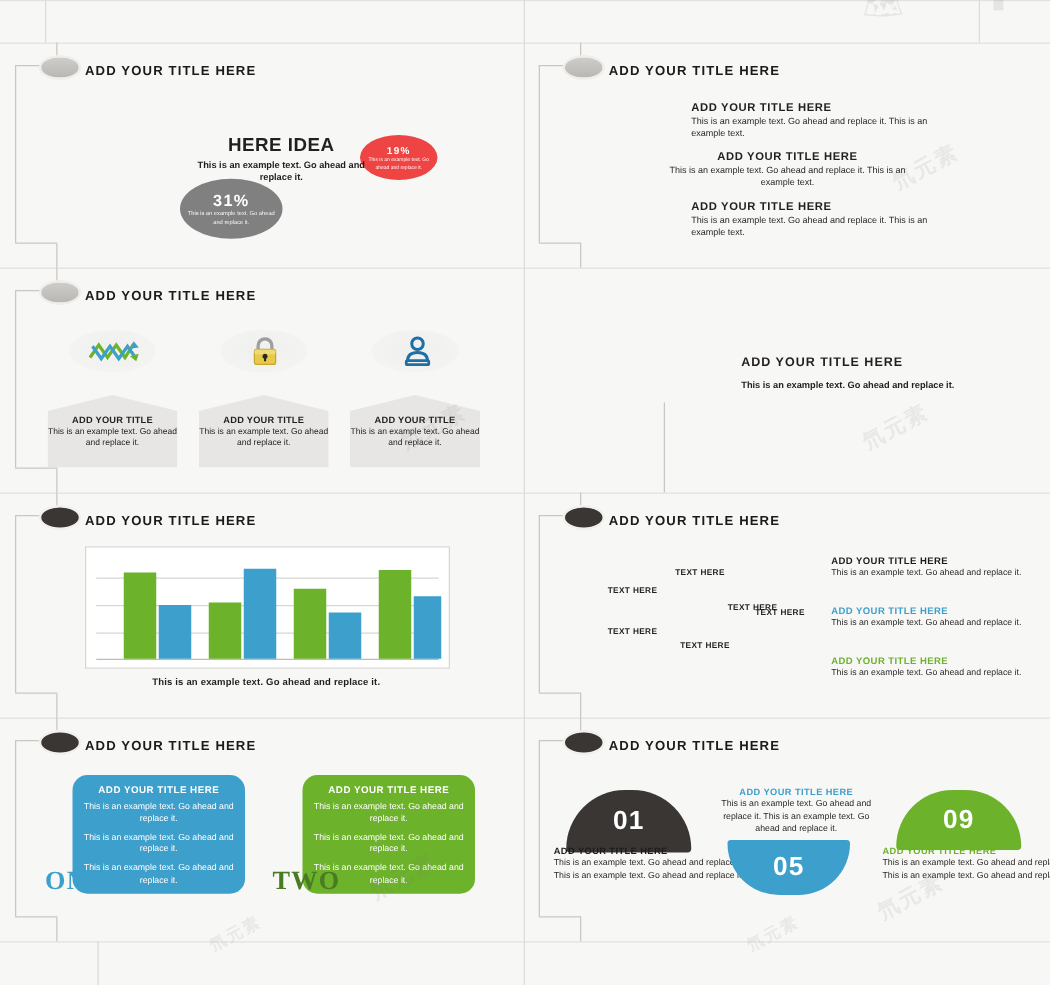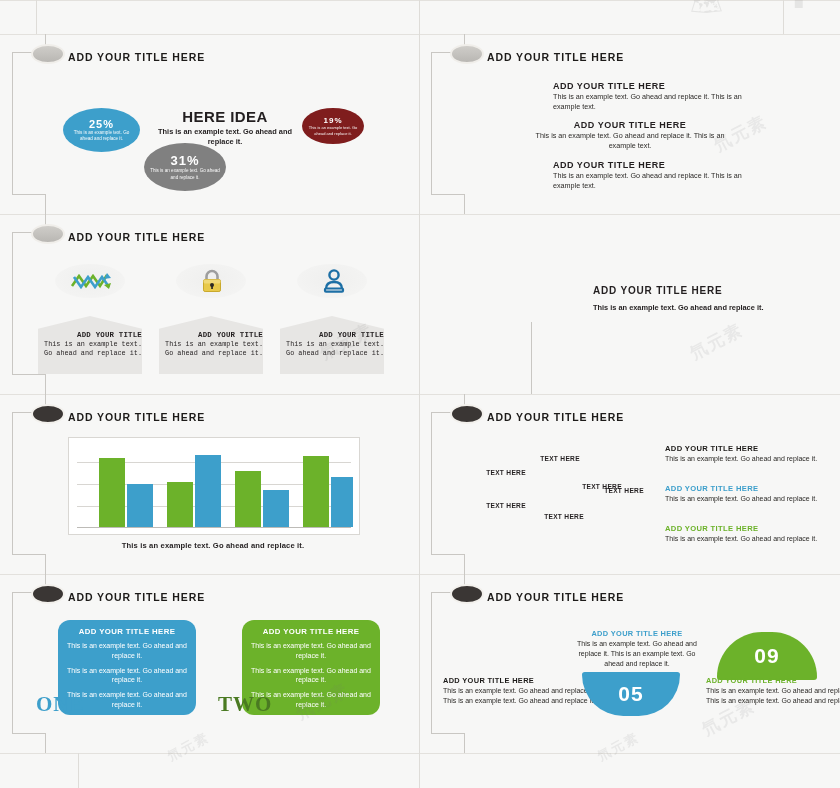--- a/index.html
+++ b/index.html
@@ -40,21 +40,21 @@
   .tb .h{font-size:9px;font-weight:bold;letter-spacing:.5px;}
   .tb .p{font-size:7.2px;line-height:1.4;color:#2b2926;margin-top:1px;}
   .al-l{text-align:left;} .al-c{text-align:center;}
 
   
   .iconbg{position:absolute;width:70px;height:34px;border-radius:50%;
     background:radial-gradient(ellipse at 50% 45%,#efefee 0%,#f3f3f2 65%,#f7f7f6 100%);}
   .ico{position:absolute;}
   .pent{position:absolute;width:104px;height:58px;background:#e7e6e4;
     clip-path:polygon(50% 0%,100% 22%,100% 100%,0% 100%,0% 22%);}
-  .pent-txt{position:absolute;width:104px;text-align:right;font-family:Liberation Mono, monospace;}
+  .pent-txt{position:absolute;width:104px;text-align:center;}
   .pent-txt .h{font-size:7.4px;font-weight:bold;letter-spacing:.2px;}
   .pent-txt .p{font-size:6.8px;line-height:1.38;margin-top:1px;}
 
   
   .numell{position:absolute;border-radius:50%;display:flex;align-items:center;justify-content:center;}
   .numell span{color:#fff;font-weight:bold;}
 
   
   .chartbox{position:absolute;background:#fff;border:1px solid #d9d7d3;}
   .grid-l{position:absolute;height:1px;background:#d8d6d2;}
@@ -106,31 +106,27 @@
   <div class="wmap" style="left:795px;top:-16px;font-size:20px;">▞</div>
 
   <div class="conn-stem" style="left:45px;top:34px;height:18px;"></div>
   <div class="conn-h" style="left:12px;top:52px;width:33px;"></div>
   <div class="conn-v" style="left:12px;top:52px;height:142px;"></div>
   <div class="conn-h" style="left:12px;top:194px;width:33px;"></div>
   <div class="conn-stem" style="left:45px;top:194px;height:20px;"></div>
   <div class="bullet" style="left:31px;top:44px;"></div>
   <div class="ptitle" style="left:68px;top:51px;">ADD YOUR TITLE HERE</div>
 
-  <div class="ell" style="left:63px;top:108px;width:77px;height:44px;background:#3d9fcb;">
-    <div class="pct" style="font-size:11px;">25%</div>
-    <div class="cap">This is an example text. Go ahead and replace it.</div>
-  </div>
 
   <div class="ell" style="left:144px;top:143px;width:82px;height:48px;background:#808080;">
     <div class="pct" style="font-size:13px;">31%</div>
     <div class="cap">This is an example text. Go ahead and replace it.</div>
   </div>
 
-  <div class="ell" style="left:302px;top:108px;width:62px;height:36px;background:#7f1d1d;">
+  <div class="ell" style="left:288px;top:108px;width:62px;height:36px;background:#ef4444;">
     <div class="pct" style="font-size:8px;">19%</div>
     <div class="cap" style="font-size:4px;">This is an example text. Go ahead and replace it.</div>
   </div>
 
   <div class="mainidea" style="left:150px;top:108px;width:150px;">
     <div class="mi-t">HERE IDEA</div>
     <div class="mi-s">This is an example text. Go ahead and replace it.</div>
   </div>
 
   <div class="conn-stem" style="left:464px;top:34px;height:18px;"></div>
@@ -297,20 +293,23 @@
   <div class="wordmark" style="left:218px;top:692px;color:#4a7a22;">TWO</div>
 
   <div class="conn-stem" style="left:464px;top:574px;height:18px;"></div>
   <div class="conn-h" style="left:431px;top:592px;width:33px;"></div>
   <div class="conn-v" style="left:431px;top:592px;height:141px;"></div>
   <div class="conn-h" style="left:431px;top:733px;width:33px;"></div>
   <div class="conn-stem" style="left:464px;top:733px;height:20px;"></div>
   <div class="bullet dark" style="left:450px;top:584px;"></div>
   <div class="ptitle" style="left:487px;top:591px;">ADD YOUR TITLE HERE</div>
 
+  <div class="dome" style="left:453px;top:632px;width:100px;height:50px;background:#3a3634;">
+    <span>01</span>
+  </div>
   <div class="nblk" style="left:443px;top:676px;">
     <div class="h" style="color:#1d1b19;">ADD YOUR TITLE HERE</div>
     <div class="p">This is an example text. Go ahead and replace it. This is an example text. Go ahead and replace it.</div>
   </div>
 
   <div class="nblk" style="left:572px;top:629px;width:130px;text-align:center;">
     <div class="h" style="color:#3d9fcb;">ADD YOUR TITLE HERE</div>
     <div class="p">This is an example text. Go ahead and replace it. This is an example text. Go ahead and replace it.</div>
   </div>
   <div class="dome-dn" style="left:582px;top:672px;width:98px;height:44px;background:#3d9fcb;">

